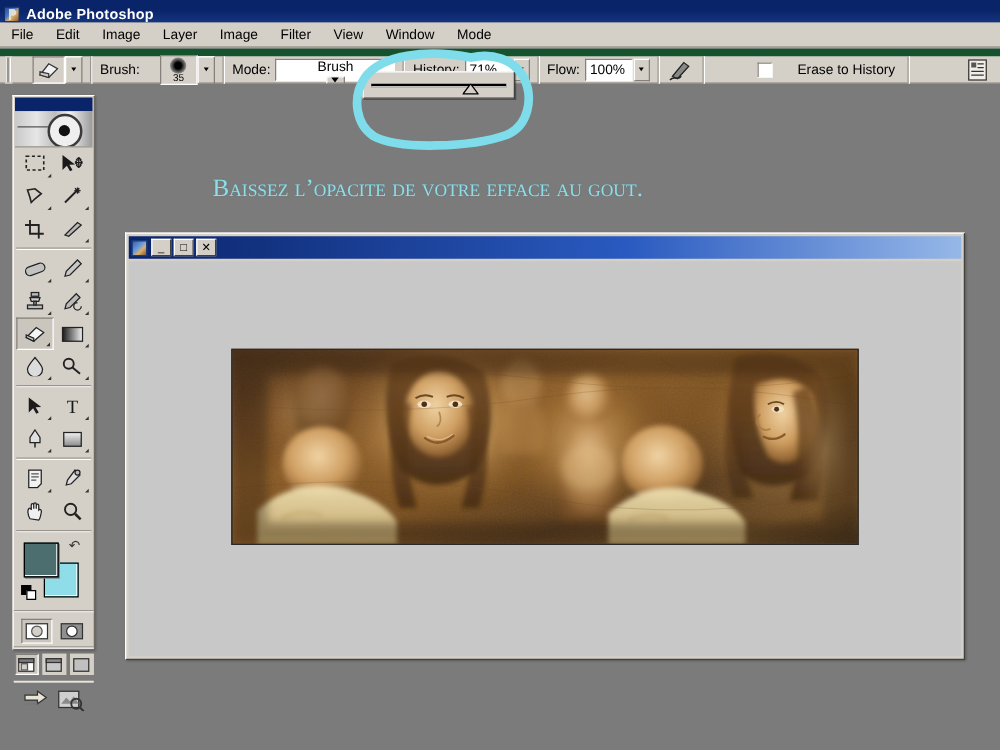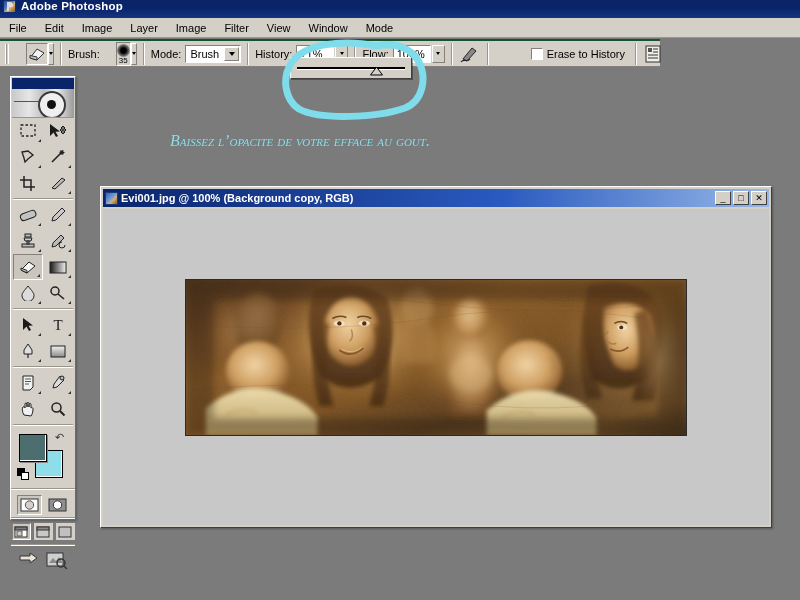--- a/index.html
+++ b/index.html
@@ -9,21 +9,21 @@
     background:#7b7b7b;
     position:relative;
     -webkit-font-smoothing:none;
   }
   .app{position:absolute;inset:0;}
 
   
   .titlebar{
     position:absolute;left:0;top:0;width:800px;height:18px;
     background:linear-gradient(to bottom,#0a246a 0%,#0a246a 45%,#14357f 100%);
-    display:flex;align-items:flex-start;gap:5px;padding-left:3px;box-sizing:border-box;
+    display:flex;align-items:flex-end;gap:5px;padding-left:3px;box-sizing:border-box;
   }
   .ps-logo{
     width:13px;height:13px;flex:0 0 auto;position:relative;
     background:linear-gradient(135deg,#2b4a8c 0%,#4a78c8 40%,#d8b070 60%,#8a5a28 100%);
     border:1px solid #12306e;box-sizing:border-box;border-radius:1px;
   }
   .ps-logo:after{
     content:"";position:absolute;left:3px;top:1px;width:6px;height:9px;
     background:#e8e4d8;clip-path:polygon(0 0,70% 0,100% 22%,100% 48%,62% 62%,32% 62%,32% 100%,0 100%);
     opacity:.92;
@@ -37,23 +37,23 @@
     position:absolute;left:0;top:18px;width:800px;height:20px;
     background:#d4d0c8;border-bottom:1px solid #9a968e;
     display:flex;align-items:center;box-sizing:border-box;
   }
   .menuitem{
     font-size:11px;color:#000;padding:2px 9px;line-height:14px;cursor:default;
   }
 
   
   .optionsbar{
-    position:absolute;left:0;top:39px;width:660px;height:28px;
+    position:absolute;left:0;top:39px;width:800px;height:28px;
     background:#d4d0c8;
-    border-top:2px solid #14532d;border-bottom:1px solid #85817a;
+    border-top:6px solid #14532d;border-bottom:1px solid #85817a;
     display:flex;align-items:center;box-sizing:border-box;padding-left:4px;
   }
   .grip{
     width:6px;height:22px;margin-right:4px;flex:0 0 auto;
     background:repeating-linear-gradient(to right,#ffffff 0 1px,#9a968e 1px 2px,#d4d0c8 2px 3px);
     border:1px solid #d4d0c8;box-sizing:border-box;
   }
   .sunken{
     border:1px solid;border-color:#85817a #ffffff #ffffff #85817a;
     background:#d4d0c8;box-sizing:border-box;margin-left:12px;
@@ -96,21 +96,21 @@
   }
   .numfield .v{
     background:#fff;border:1px solid;border-color:#85817a #ffffff #ffffff #85817a;
     font-size:11px;color:#000;padding:1px 3px;box-sizing:border-box;height:18px;
     display:flex;align-items:center;
   }
   .numfield .ar{
     width:13px;height:18px;display:flex;align-items:center;justify-content:center;
     border:1px solid;border-color:#ffffff #85817a #85817a #ffffff;background:#d4d0c8;box-sizing:border-box;margin-left:1px;
   }
-  .checkrow{display:flex;align-items:flex-end;gap:4px;padding-left:36px;}
+  .checkrow{display:flex;align-items:flex-end;gap:20px;padding-left:36px;}
   .chk{
     width:12px;height:12px;background:#fff;
     border:1px solid;border-color:#85817a #ffffff #ffffff #85817a;box-sizing:border-box;
   }
   .airbrush{width:22px;height:20px;}
   .palwell{margin-left:auto;margin-right:8px;width:20px;height:20px;}
 
   
   .sliderpop{
     position:absolute;left:290px;top:57px;width:122px;height:22px;
@@ -217,24 +217,24 @@
   .canvasarea{position:absolute;left:2px;top:22px;right:2px;bottom:2px;background:#c8c8c8;}
   .photo{
     position:absolute;left:82px;top:70px;width:502px;height:157px;
     border:1px solid #2a2a2a;box-sizing:border-box;overflow:hidden;
     background:#5c3d1e;
   }
   .photo svg{display:block;width:100%;height:100%;}
 
   
   .annot-text{
-    position:absolute;left:170px;top:128px;width:470px;z-index:60;
+    position:absolute;left:170px;top:139px;width:470px;z-index:60;
     color:#8fdde8;
     font-family:"Liberation Serif",serif;
-    font-size:16px;font-style:italic;line-height:25px;
+    font-size:20px;line-height:25px;
     font-variant:small-caps;
     text-shadow:0 0 1px rgba(60,120,130,.5);
     white-space:nowrap;
   }
   .annot-circle{
     position:absolute;left:281px;top:38px;width:146px;height:82px;z-index:50;pointer-events:none;
   }
 </style>
 </head>
 <body style="background: rgb(123, 123, 123);">
@@ -278,21 +278,21 @@
       <div class="brushdot"></div>
       <div class="brushnum">35</div>
     </div>
     <div class="minibtn raised">
       <div class="tri-d-sm"></div>
     </div>
 
     <div class="sep"></div>
 
     <div class="olabel">Mode:</div>
-    <div class="combo" style="width:96px;">
+    <div class="combo" style="width:96px;flex-direction:column;">
       <div class="val">Brush</div>
       <div class="arrow">
           <div class="tri-d"></div>
         </div>
     </div>
 
     <div class="sep"></div>
 
     <div class="olabel">History:</div>
     <div class="numfield">
@@ -596,21 +596,20 @@
             <circle cx="15" cy="12" r="4" fill="none" stroke="#333" stroke-width="1.5"></circle>
             <path d="M18,15 l3,3" stroke="#333" stroke-width="1.5"></path>
           </svg>
       </div>
     </div>
   </div>
 
   <div class="docwin">
     <div class="doctitle">
       <div class="docicon"></div>
-      <div class="tt">Evi001.jpg @ 100% (Background copy, RGB)</div>
       <div class="winbtns">
         <div class="winbtn">_</div>
         <div class="winbtn">□</div>
         <div class="winbtn">✕</div>
       </div>
     </div>
 
     <div class="canvasarea">
       <div class="photo">
         <svg viewBox="0 0 502 157" preserveAspectRatio="none">

